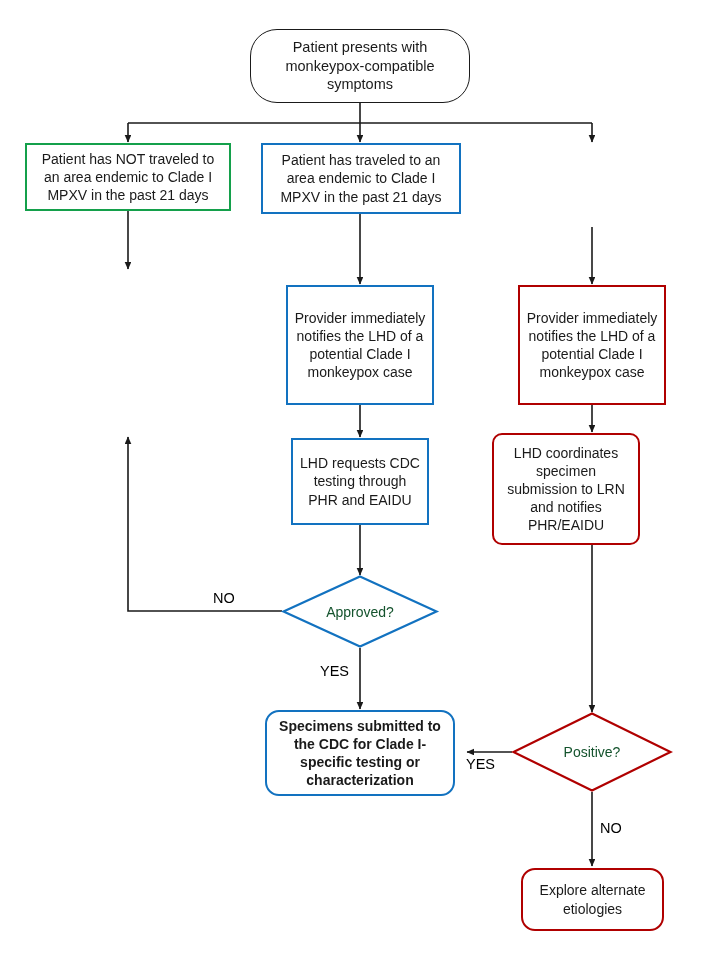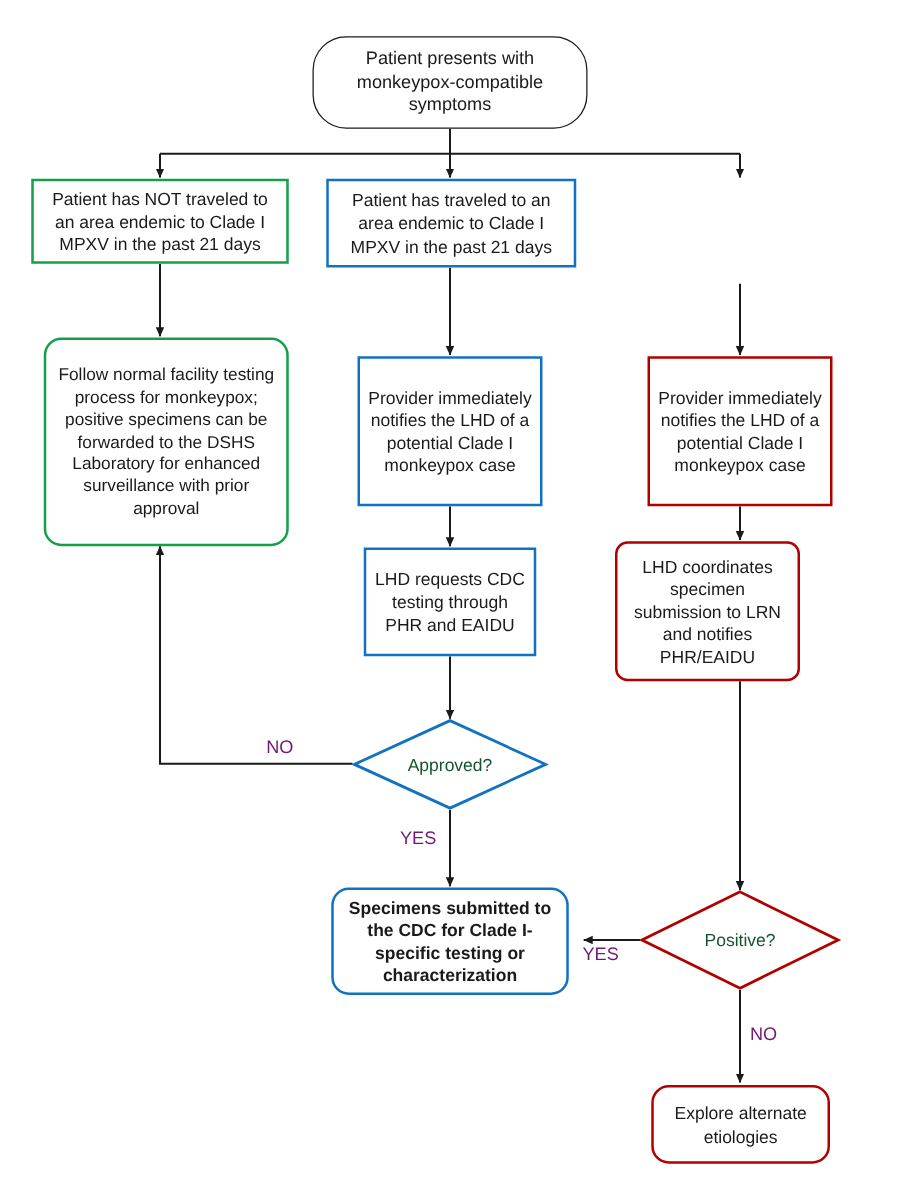--- a/index.html
+++ b/index.html
@@ -19,21 +19,21 @@
   .b-red{border-color:#B00000;}
   .b-black{border-color:#1a1a1a;}
   .bw2{border-width:2px;}
   .bw1{border-width:1.4px;}
 
   .diamond{position:absolute;z-index:3;}
   .diamond svg{display:block;overflow:visible;}
   .diamond .dlabel{position:absolute;inset:0;display:flex;align-items:center;
                    justify-content:center;color:#14532d;}
 
-  .edge-label{position:absolute;z-index:4;color:#701a75;background:transparent;
+  .edge-label{position:absolute;z-index:4;color:#000000;background:transparent;
               white-space:nowrap;}
 
   .note{position:absolute;box-sizing:border-box;border:1.4px solid #FF2020;
         color:#FF2020;background:#fff;text-align:left;padding:9px 12px;
         line-height:1.42;z-index:3;}
 </style>
 </head>
 <body>
 
 <div id="stage">
@@ -76,23 +76,20 @@
 
   <div class="node rect bw2 b-green" style="left:25px;top:143px;width:206px;height:68px;font-size:14px;">
     <span>Patient has NOT traveled to an area endemic to Clade I MPXV in the past 21 days</span>
   </div>
 
   <div class="node rect bw2 b-blue" style="left:261px;top:143px;width:200px;height:71px;font-size:14px;">
     <span>Patient has traveled to an area endemic to Clade I MPXV in the past 21 days</span>
   </div>
 
 
-  <div class="node round bw2 b-green" style="left:35px;top:270px;width:196px;height:167px;font-size:13.8px;padding:6px 9px;">
-    <span>Follow normal facility testing process for monkeypox; positive specimens can be forwarded to the DSHS Laboratory for enhanced surveillance with prior approval</span>
-  </div>
 
   <div class="node rect bw2 b-blue" style="left:286px;top:285px;width:148px;height:120px;font-size:14px;">
     <span>Provider immediately notifies the LHD of a potential Clade I monkeypox case</span>
   </div>
 
   <div class="node rect bw2 b-red" style="left:518px;top:285px;width:148px;height:120px;font-size:14px;">
     <span>Provider immediately notifies the LHD of a potential Clade I monkeypox case</span>
   </div>
 
   <div class="node rect bw2 b-blue" style="left:291px;top:438px;width:138px;height:87px;font-size:14px;">

